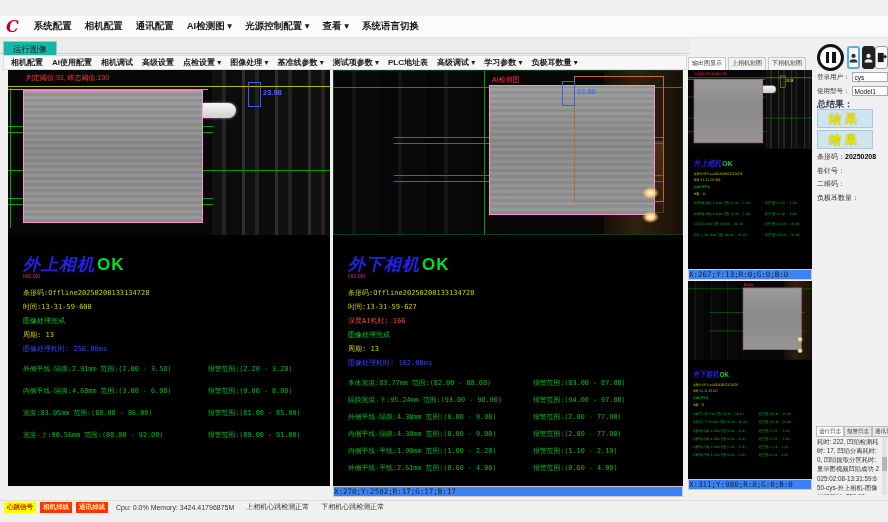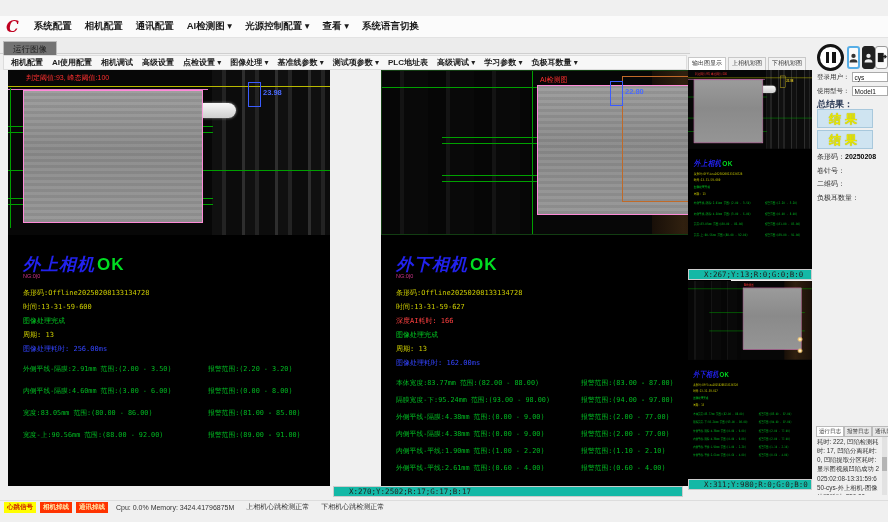--- a/index.html
+++ b/index.html
@@ -11,32 +11,32 @@
     background:linear-gradient(#fdfdfd,#eee); display:flex; align-items:center; gap:4px;
     padding-left:5px; font-size:8px; color:#555; border-bottom:1px solid #e2e2e2; }
   .titleicon { width:8px; height:8px; background:#c23; border-radius:2px; }
   .menubar { position:absolute; left:0; top:16px; width:888px; height:22px; background:#fbfbfb;
     border-bottom:1px solid #e3e3e3; display:flex; align-items:center; gap:13px; padding-left:6px; }
   .logo { color:#c00020; font-family:"DejaVu Serif", serif; font-style:italic; font-weight:bold;
     font-size:16px; line-height:1; margin-right:2px; }
   .menu-item { font-size:9.5px; font-weight:bold; color:#1a1a1a; cursor:default; }
   .tabrow { position:absolute; left:0; top:38px; width:690px; height:16px; background:#ececec;
     border-bottom:1px solid #cfcfcf; }
-  .tab-active { display:inline-block; margin-left:3px; padding:2px 9px 3px; background:#737373;
+  .tab-active { display:inline-block; margin-left:3px; padding:2px 9px 3px; background:#14b8a6;
     border:1px solid #bbb; border-bottom:1px solid #fff; font-size:8.5px; color:#222; }
   .toolbar { position:absolute; left:3px; top:55px; width:684px; height:15px; background:#f7f7f7;
     border:1px solid #ddd; display:flex; align-items:center; gap:9px; padding-left:7px;
     font-size:8px; font-weight:bold; color:#222; white-space:nowrap; overflow:hidden; }
 
   
   .panel { position:absolute; background:#000; overflow:hidden; }
   #leftPanel { left:8px; top:70px; width:322px; height:416px; }
-  #midPanel  { left:333px; top:70px; width:350px; height:416px;margin-left:48px; }
-  .coordline { position:absolute; background:#14b8a6; border:1px solid #ccc; font-size:7.5px;
-    color:#222; padding:0 15px; font-family:"DejaVu Sans Mono", monospace; line-height:10px; }
+  #midPanel  { left:333px; top:70px; width:350px; height:416px; }
+  .coordline { position:absolute; background:#3b82f6; border:1px solid #ccc; font-size:7.5px;
+    color:#222; padding:0 0; font-family:"DejaVu Sans Mono", monospace; line-height:10px; }
   #leftCoord { left:8px;   top:486px; width:322px; height:11px; }
   #midCoord  { left:333px; top:486px; width:350px; height:11px; }
 
   .pcontent { position:relative; width:100%; height:416px; }
   .photo { position:relative; width:100%; height:165px; overflow:hidden; background:#070707; }
   .stripesL { position:absolute; right:0; top:0; width:118px; height:100%;
     background:repeating-linear-gradient(90deg,#101010 0 10px,#232323 10px 14px,#0c0c0c 14px 30px,#2e2e2e 30px 33px); }
   .stripesM { position:absolute; left:0; top:0; width:150px; height:100%;
     background:repeating-linear-gradient(90deg,#060606 0 18px,#141414 18px 22px,#090909 22px 46px); }
   .brownzone { position:absolute; right:0; top:0; width:78px; height:100%;

